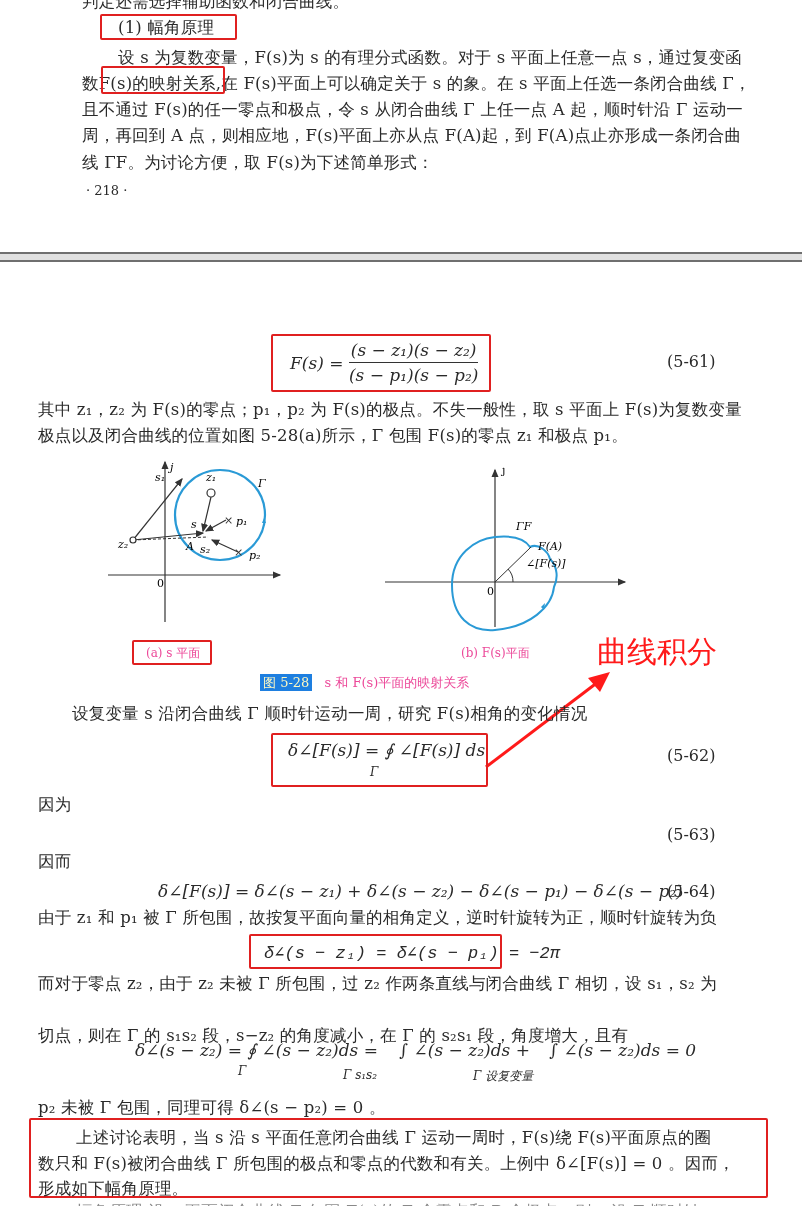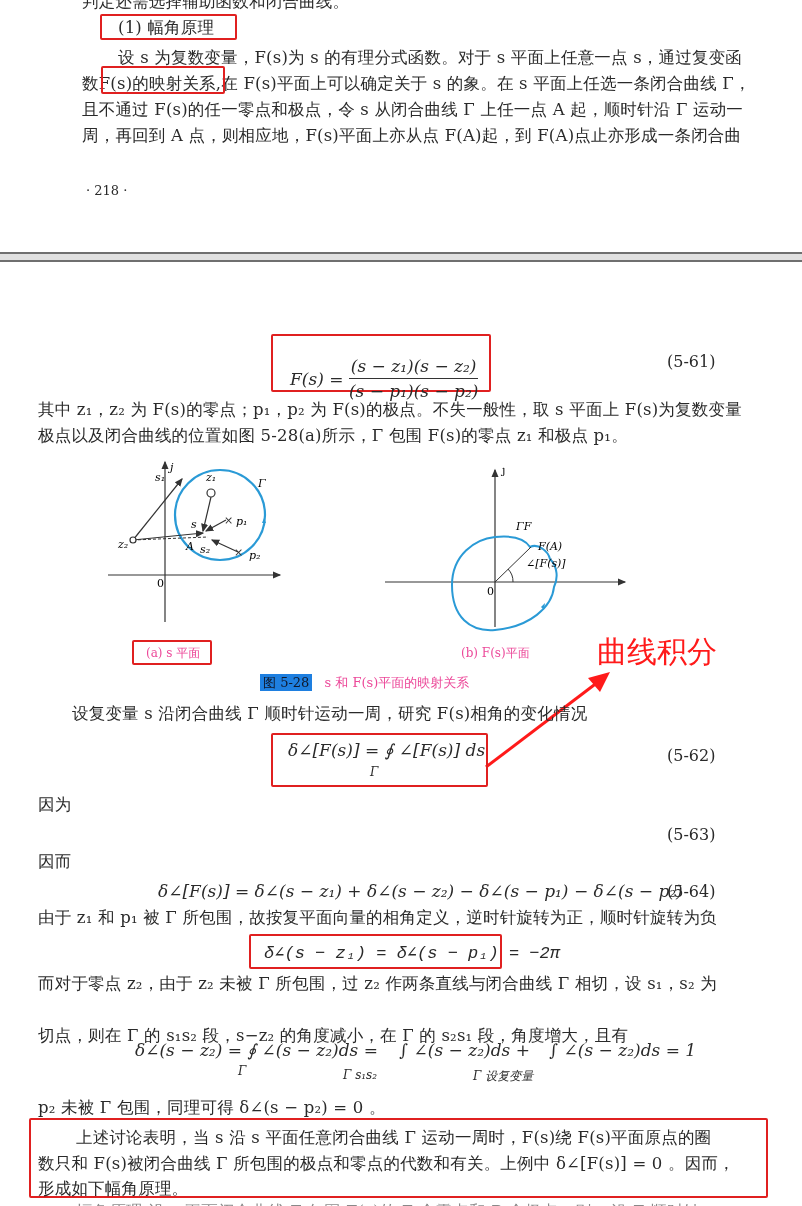--- a/index.html
+++ b/index.html
@@ -18,47 +18,48 @@
   #page1 { top:0; height:252px; border-bottom:2px solid #6f6f6f; }
   #page2 { top:260px; height:946px; border-top:2px solid #6f6f6f; }
   .abs { position:absolute; white-space:nowrap; }
   .t { font-size:16.5px; line-height:20px; letter-spacing:0.2px; }
   .redbox { position:absolute; border:2px solid #e02020; border-radius:2px; box-sizing:border-box; }
   .eqno { position:absolute; font-size:16px; }
   .frac { display:inline-block; vertical-align:middle; text-align:center; }
   .frac .num { display:block; border-bottom:1px solid #333; padding:0 2px 2px; }
   .frac .den { display:block; padding-top:2px; }
   .blue { color:#ec4899; }
-  .caption-tag { background:#1e7fe0; color:#0f172a; padding:1px 3px; }
+  .caption-tag { background:#1e7fe0; color:#fef9c3; padding:1px 3px; }
   .annot { color:#ff1a1a; font-family:"DejaVu Sans","Liberation Sans",sans-serif; font-size:30px; }
   .under { position:absolute; font-size:12px; font-style:italic; }
 </style>
 </head>
 <body>
 
 <div class="page" id="page1">
   <div class="abs t" style="left:82px; top:-8px;">判定还需选择辅助函数和闭合曲线。</div>
 
   <div class="redbox" style="left:100px; top:14px; width:137px; height:26px;"></div>
   <div class="abs t" style="left:118px; top:18px;">(1) 幅角原理</div>
 
   <div class="abs t" style="left:118px; top:48px;">设 s 为复数变量，F(s)为 s 的有理分式函数。对于 s 平面上任意一点 s，通过复变函</div>
   <div class="abs t" style="left:82px; top:74px;">
     <span>数</span><span>F(s)的映射关系</span><span>,在 F(s)平面上可以确定关于 s 的象。在 s 平面上任选一条闭合曲线 Γ，</span>
   </div>
   <div class="redbox" style="left:101px; top:66px; width:124px; height:28px;"></div>
   <div class="abs t" style="left:82px; top:100px;">且不通过 F(s)的任一零点和极点，令 s 从闭合曲线 Γ 上任一点 A 起，顺时针沿 Γ 运动一</div>
   <div class="abs t" style="left:82px; top:126px;">周，再回到 A 点，则相应地，F(s)平面上亦从点 F(A)起，到 F(A)点止亦形成一条闭合曲</div>
+  <div class="abs t" style="left:82px; top:153px;">线 ΓF。为讨论方便，取 F(s)为下述简单形式：</div>
   <div class="abs" style="left:86px; top:183px; font-size:13px;">· 218 ·</div>
 </div>
 
 <div class="page" id="page2">
 
   <div class="redbox" style="left:271px; top:72px; width:220px; height:58px;"></div>
-  <div class="abs" style="left:290px; top:78px; font-size:17px; font-style:italic;margin-top:16px;">
+  <div class="abs" style="left:290px; top:78px; font-size:17px; font-style:italic;">
     <span style="vertical-align:middle;">F(s) =</span>
     <span class="frac">
       <span class="num">(s − z₁)(s − z₂)</span>
       <span class="den">(s − p₁)(s − p₂)</span>
     </span>
   </div>
   <div class="eqno" style="left:667px; top:90px;">(5-61)</div>
 
   <div class="abs t" style="left:38px; top:138px;">其中 z₁，z₂ 为 F(s)的零点；p₁，p₂ 为 F(s)的极点。不失一般性，取 s 平面上 F(s)为复数变量</div>
   <div class="abs t" style="left:38px; top:164px;">极点以及闭合曲线的位置如图 5-28(a)所示，Γ 包围 F(s)的零点 z₁ 和极点 p₁。</div>
@@ -147,21 +148,21 @@
 
   <div class="redbox" style="left:249px; top:672px; width:253px; height:35px;"></div>
   <div class="abs" style="left:264px; top:680px; font-size:17px; font-style:italic;font-family:Liberation Mono, monospace;">δ∠(s − z₁) = δ∠(s − p₁) = −2π</div>
 
   <div class="abs t" style="left:38px; top:712px;">而对于零点 z₂，由于 z₂ 未被 Γ 所包围，过 z₂ 作两条直线与闭合曲线 Γ 相切，设 s₁，s₂ 为</div>
   <div class="abs t" style="left:38px; top:740px;margin-top:24px;">切点，则在 Γ 的 s₁s₂ 段，s−z₂ 的角度减小，在 Γ 的 s₂s₁ 段，角度增大，且有</div>
 
   <div class="abs" style="left:135px; top:778px; font-size:17px; font-style:italic;">
     <span>δ∠(s − z₂) = ∮ ∠(s − z₂)ds =</span>
     <span style="margin-left:16px;">∫ ∠(s − z₂)ds +</span>
-    <span style="margin-left:14px;">∫ ∠(s − z₂)ds = 1</span>
+    <span style="margin-left:14px;">∫ ∠(s − z₂)ds = 0</span>
   </div>
   <div class="under" style="left:238px; top:802px;">Γ</div>
   <div class="under" style="left:343px; top:806px;">Γ s₁s₂</div>
   <div class="under" style="left:473px; top:806px;">Γ 设复变量</div>
 
   <div class="abs t" style="left:38px; top:836px;text-align:center;">p₂ 未被 Γ 包围，同理可得 δ∠(s − p₂) = 0 。</div>
 
   <div class="redbox" style="left:29px; top:856px; width:739px; height:80px;"></div>
   <div class="abs t" style="left:76px; top:866px;">上述讨论表明，当 s 沿 s 平面任意闭合曲线 Γ 运动一周时，F(s)绕 F(s)平面原点的圈</div>
   <div class="abs t" style="left:38px; top:892px;">数只和 F(s)被闭合曲线 Γ 所包围的极点和零点的代数和有关。上例中 δ∠[F(s)] = 0 。因而，</div>

